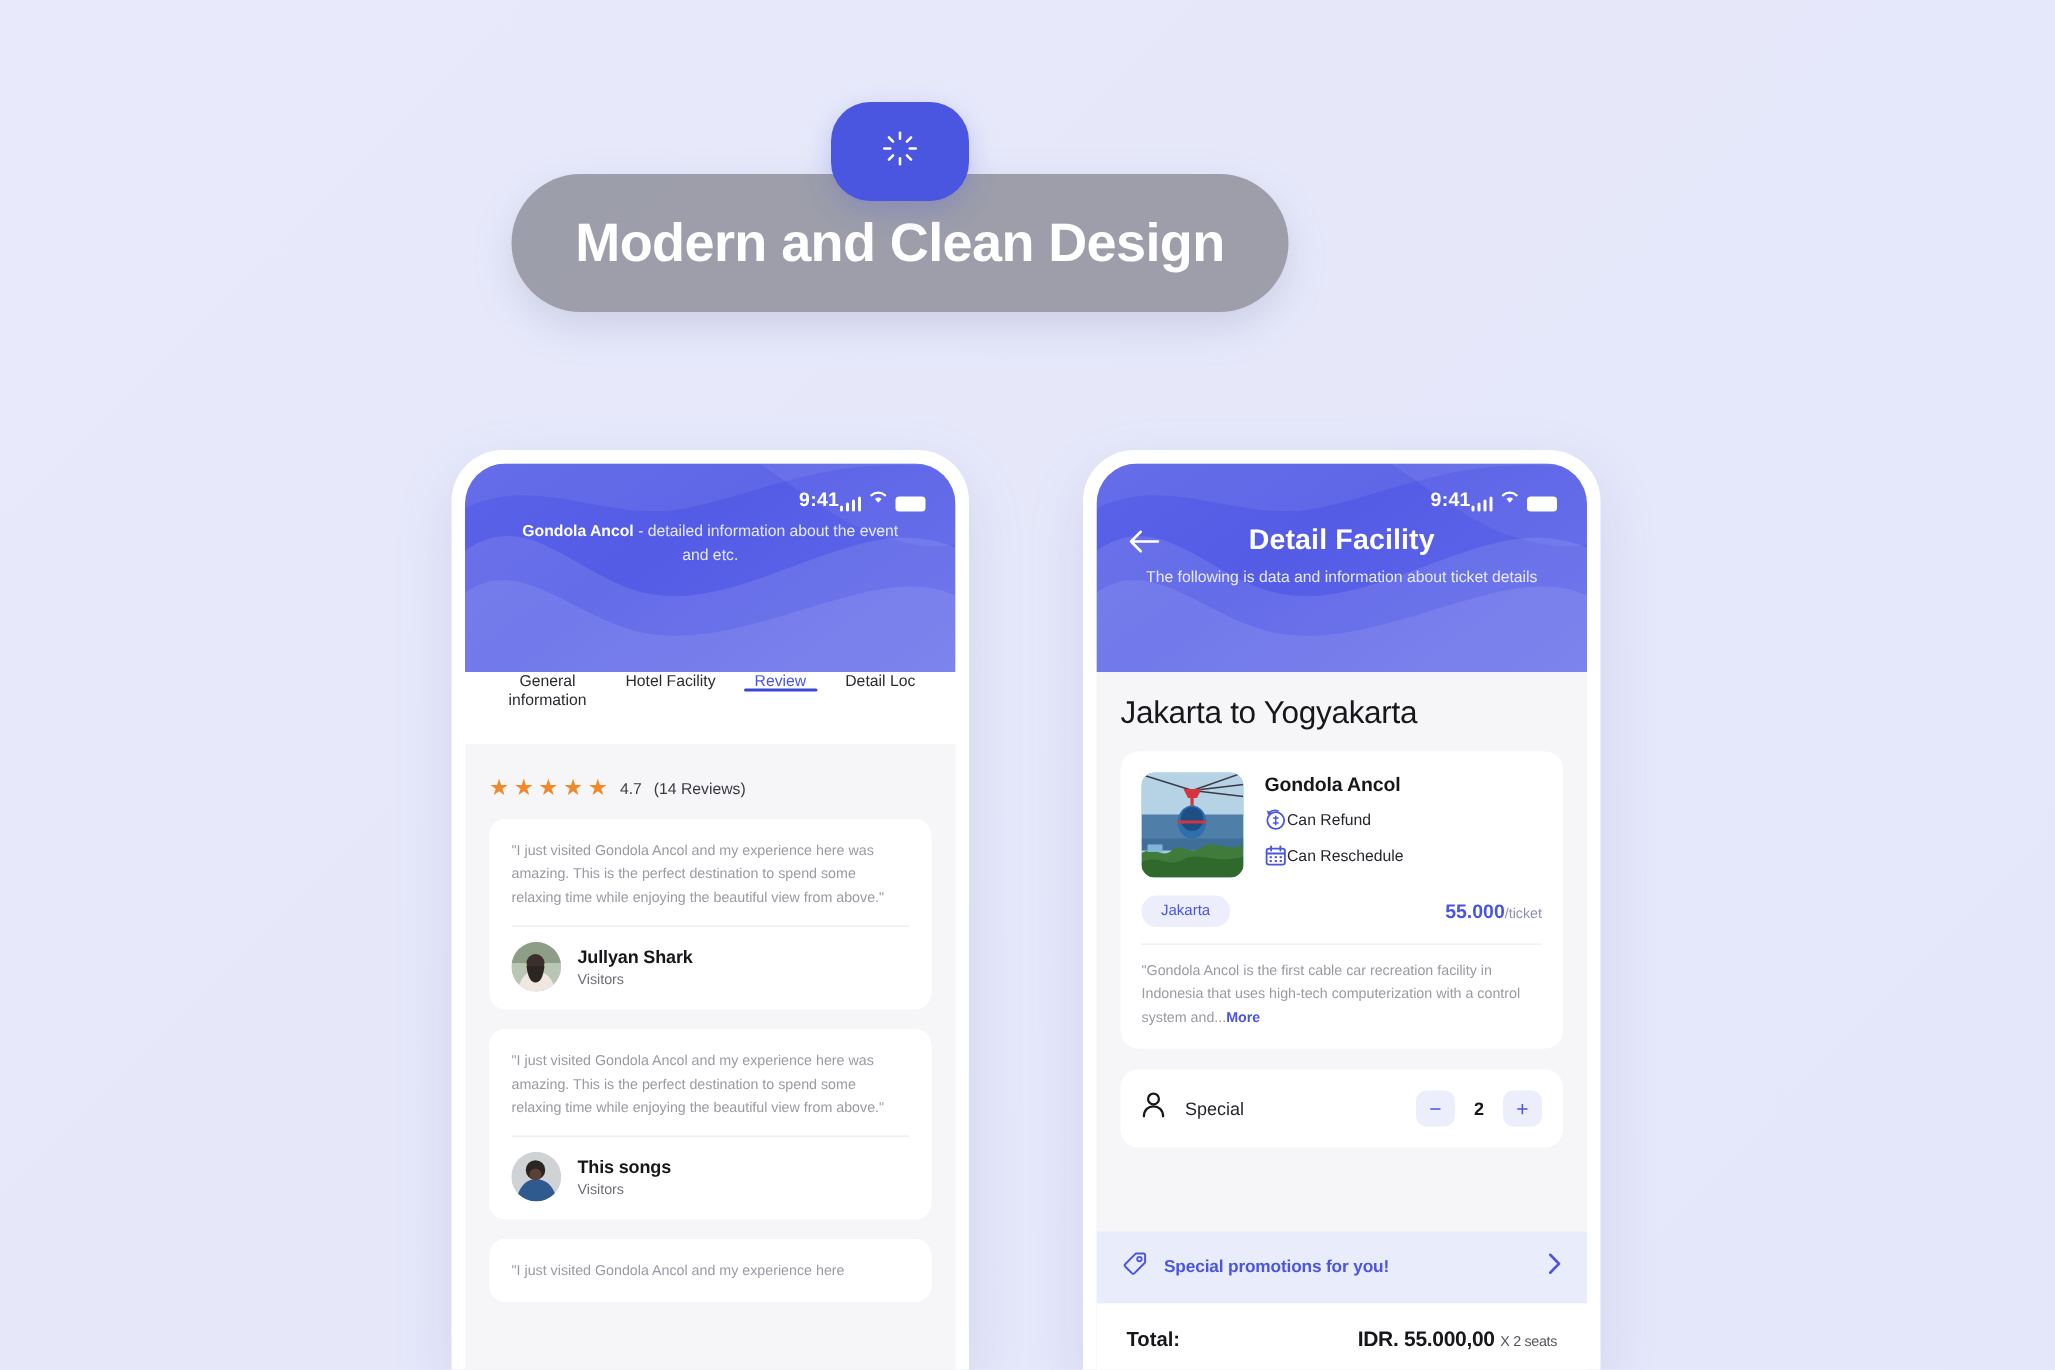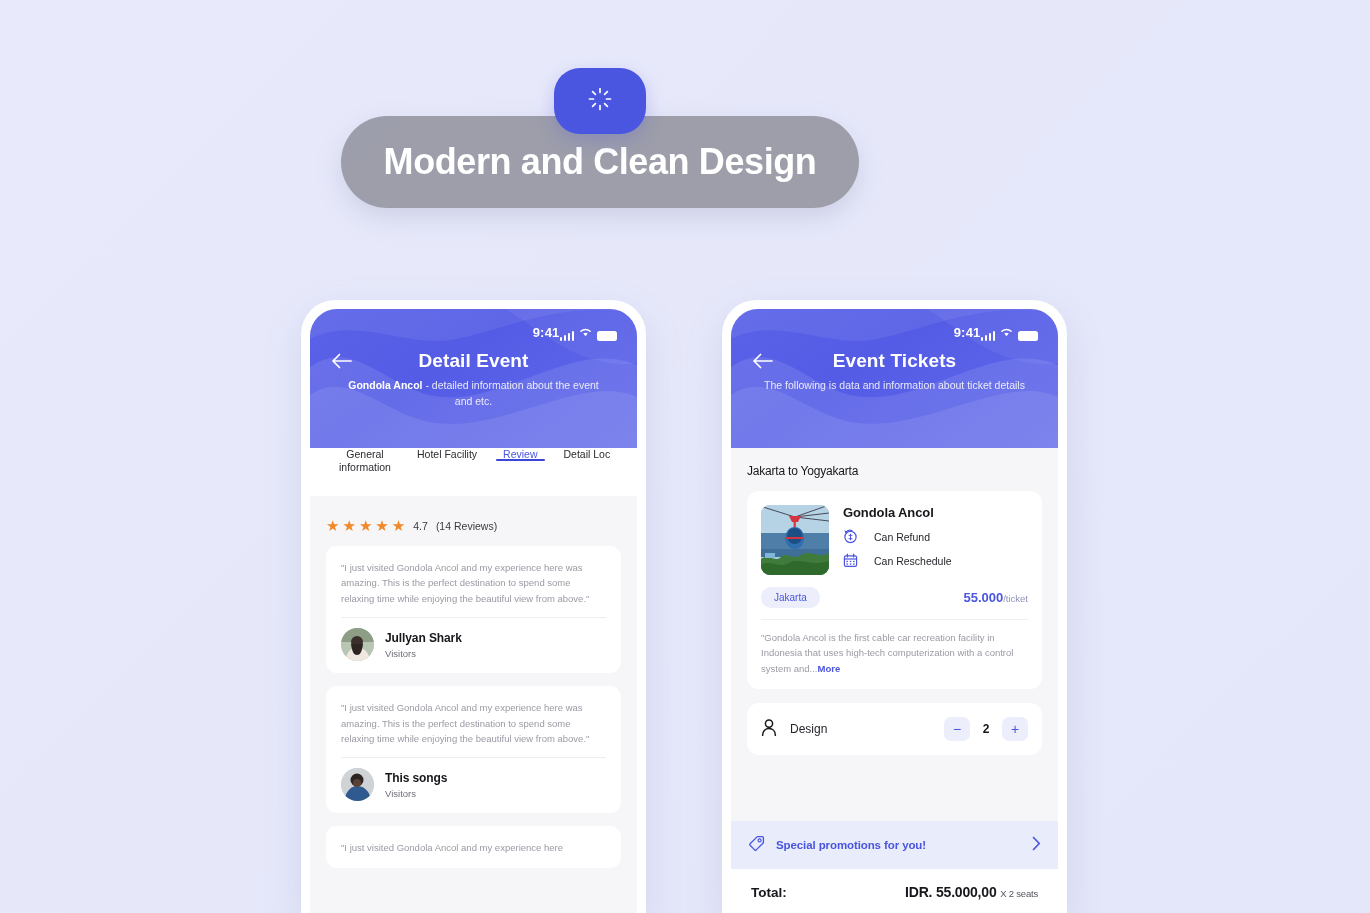--- a/index.html
+++ b/index.html
@@ -179,35 +179,35 @@
 
   
   .body-right {
     background: #f6f6f8;
     height: 467px;
     padding: 16px 16px 0 16px;
     overflow: hidden;
     position: relative;
   }
   .route-title {
-    font-size: 12px; color: #17171b; letter-spacing: -0.2px;
+    font-size: 21px; color: #17171b; letter-spacing: -0.2px;
   }
   .ticket-card {
     margin-top: 13px;
     background: #fff; border-radius: 12px;
     padding: 14px 14px 13px 14px;
   }
   .tc-top { display: flex; gap: 14px; }
   .tc-thumb {
     width: 68px; height: 70px; border-radius: 9px; overflow: hidden; flex: none;
     background: #9dc2d8;
   }
   .tc-thumb svg { display: block; width: 100%; height: 100%; }
   .tc-name { font-size: 13px; font-weight: bold; color: #17171b; letter-spacing: -0.1px; }
-  .tc-feat { display: flex; align-items: center; gap: 16px; margin-top: 9px; }
+  .tc-feat { display: flex; align-items: center; gap: 0; margin-top: 9px; }
   .tc-feat .ico { width: 15px; height: 15px; flex: none; }
   .tc-feat .lbl { font-size: 10.5px; color: #26262c; }
   .tc-mid {
     display: flex; align-items: center; justify-content: space-between;
     margin-top: 12px;
   }
   .chip {
     background: #eceefb; color: #4a55e0;
     font-size: 10px; border-radius: 10px; padding: 5px 13px;
   }
@@ -304,28 +304,20 @@
               <span>
                 <svg width="13" height="10" viewBox="0 0 13 10">
                   <path d="M6.5 9.2 L4.3 6.6 A3.5 3.5 0 0 1 8.7 6.6 Z" fill="#fff"></path>
                   <path d="M1.9 4.2 A7 7 0 0 1 11.1 4.2" stroke="#fff" stroke-width="1.5" fill="none" stroke-linecap="round"></path>
                 </svg>
               </span>
               <span class="batt"></span>
             </span>
           </div>
 
-          <div class="navrow">
-            <span class="backbtn">
-              <svg width="22" height="16" viewBox="0 0 22 16">
-                <path d="M20 8 H2 M8.5 1.5 L2 8 L8.5 14.5" stroke="#fff" stroke-width="1.7" fill="none" stroke-linecap="round" stroke-linejoin="round"></path>
-              </svg>
-            </span>
-            <span class="title">Detail Event</span>
-          </div>
 
           <div class="subtitle">
             <span class="strong">Gondola Ancol</span><span> - detailed information about the event and etc.</span>
           </div>
         </div>
       </div>
 
       <div class="tabs">
         <div class="tab">General
 information</div>
@@ -424,21 +416,21 @@
               <span class="batt"></span>
             </span>
           </div>
 
           <div class="navrow">
             <span class="backbtn">
               <svg width="22" height="16" viewBox="0 0 22 16">
                 <path d="M20 8 H2 M8.5 1.5 L2 8 L8.5 14.5" stroke="#fff" stroke-width="1.7" fill="none" stroke-linecap="round" stroke-linejoin="round"></path>
               </svg>
             </span>
-            <span class="title">Event Tickets</span>
+            <span class="title">Detail Facility</span>
           </div>
 
           <div class="subtitle">The following is data and information about ticket details</div>
         </div>
       </div>
 
       <div class="body-right">
         <div class="route-title">Jakarta to Yogyakarta</div>
 
         <div class="ticket-card">
@@ -510,21 +502,21 @@
         </div>
 
         <div class="tickets-card">
           <span class="tk-left">
             <span>
               <svg width="16" height="17" viewBox="0 0 16 17">
                 <circle cx="8" cy="4.6" r="3.6" fill="none" stroke="#17171b" stroke-width="1.5"></circle>
                 <path d="M1.6 16.4 C1.6 11.8 4.6 9.6 8 9.6 C11.4 9.6 14.4 11.8 14.4 16.4" fill="none" stroke="#17171b" stroke-width="1.5" stroke-linecap="round"></path>
               </svg>
             </span>
-            <span class="tk-label">Design</span>
+            <span class="tk-label">Special</span>
           </span>
           <span class="stepper">
             <span class="step-btn">−</span>
             <span class="step-val">2</span>
             <span class="step-btn">+</span>
           </span>
         </div>
 
         <div class="promo-bar">
           <span class="promo-left">

